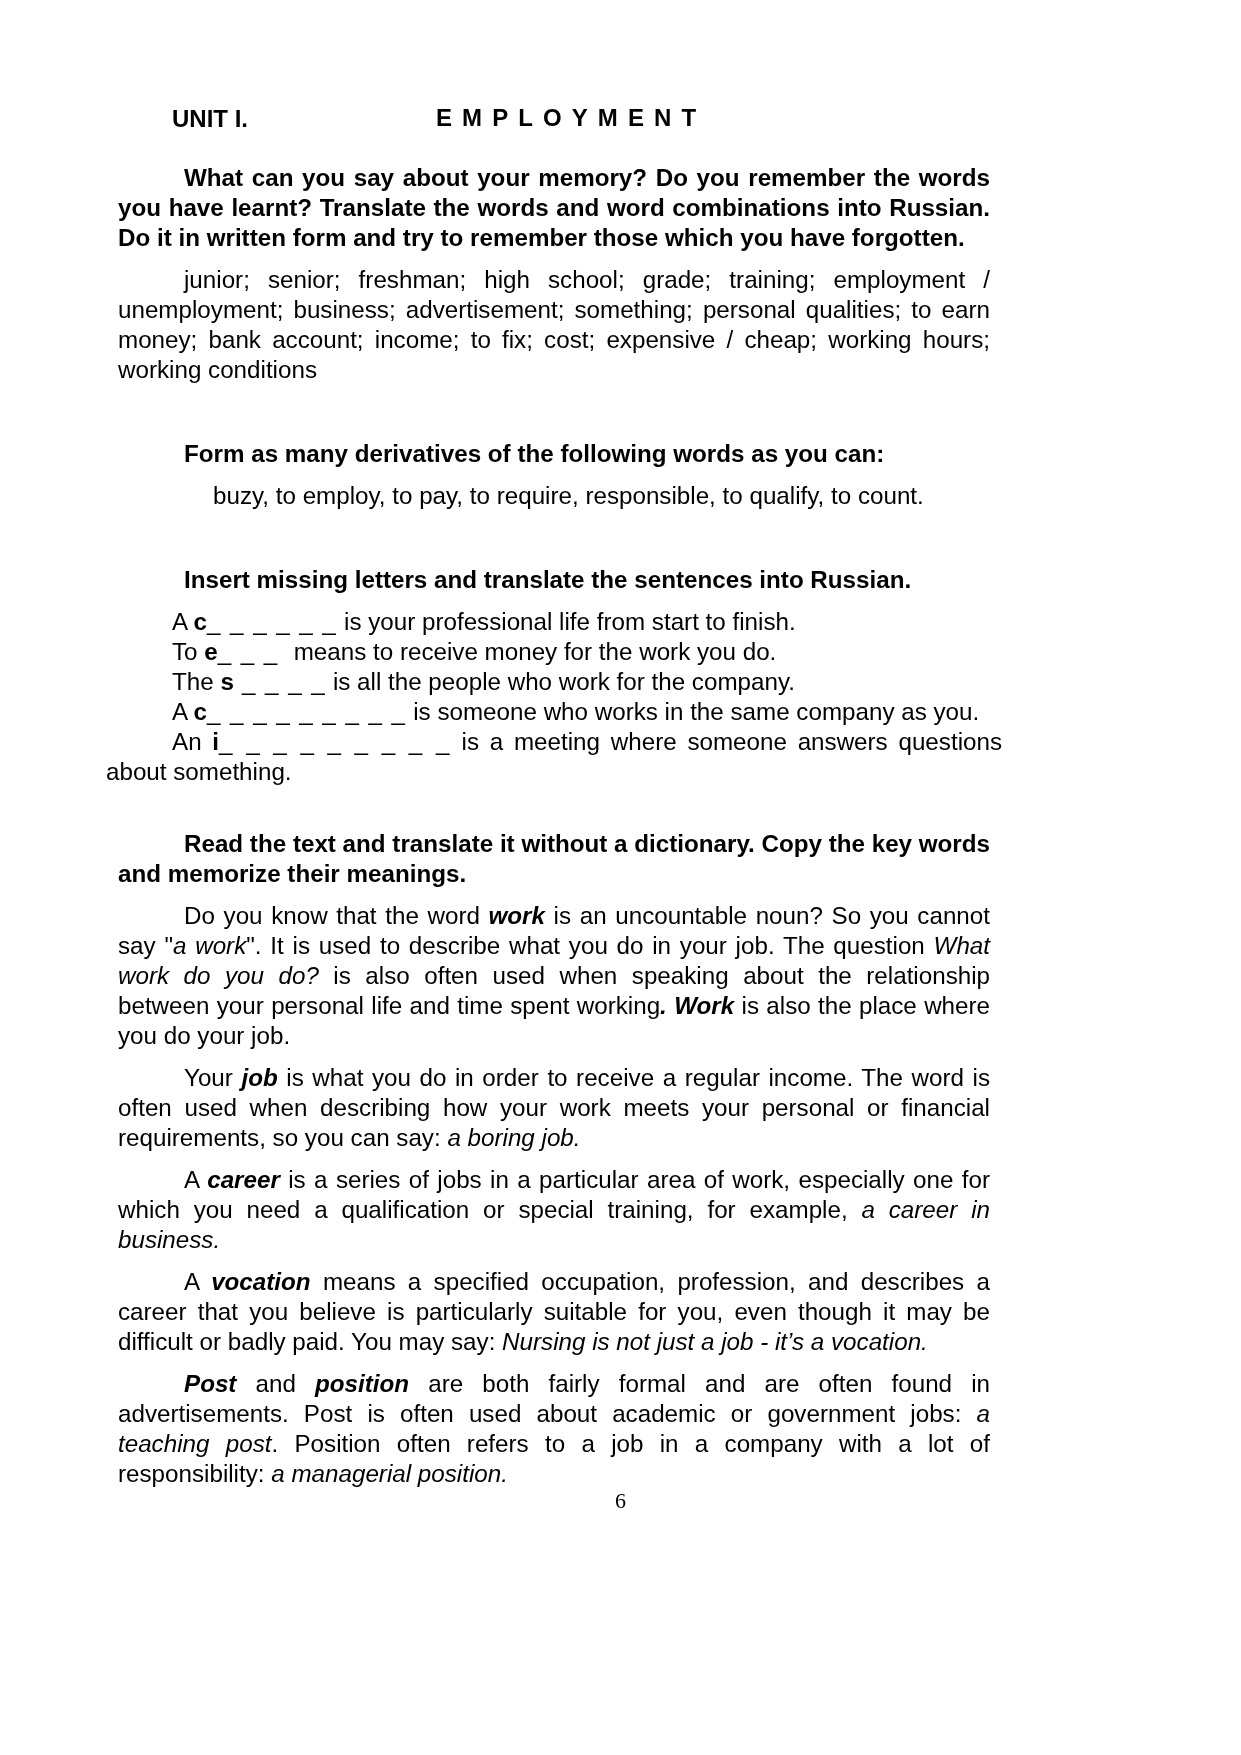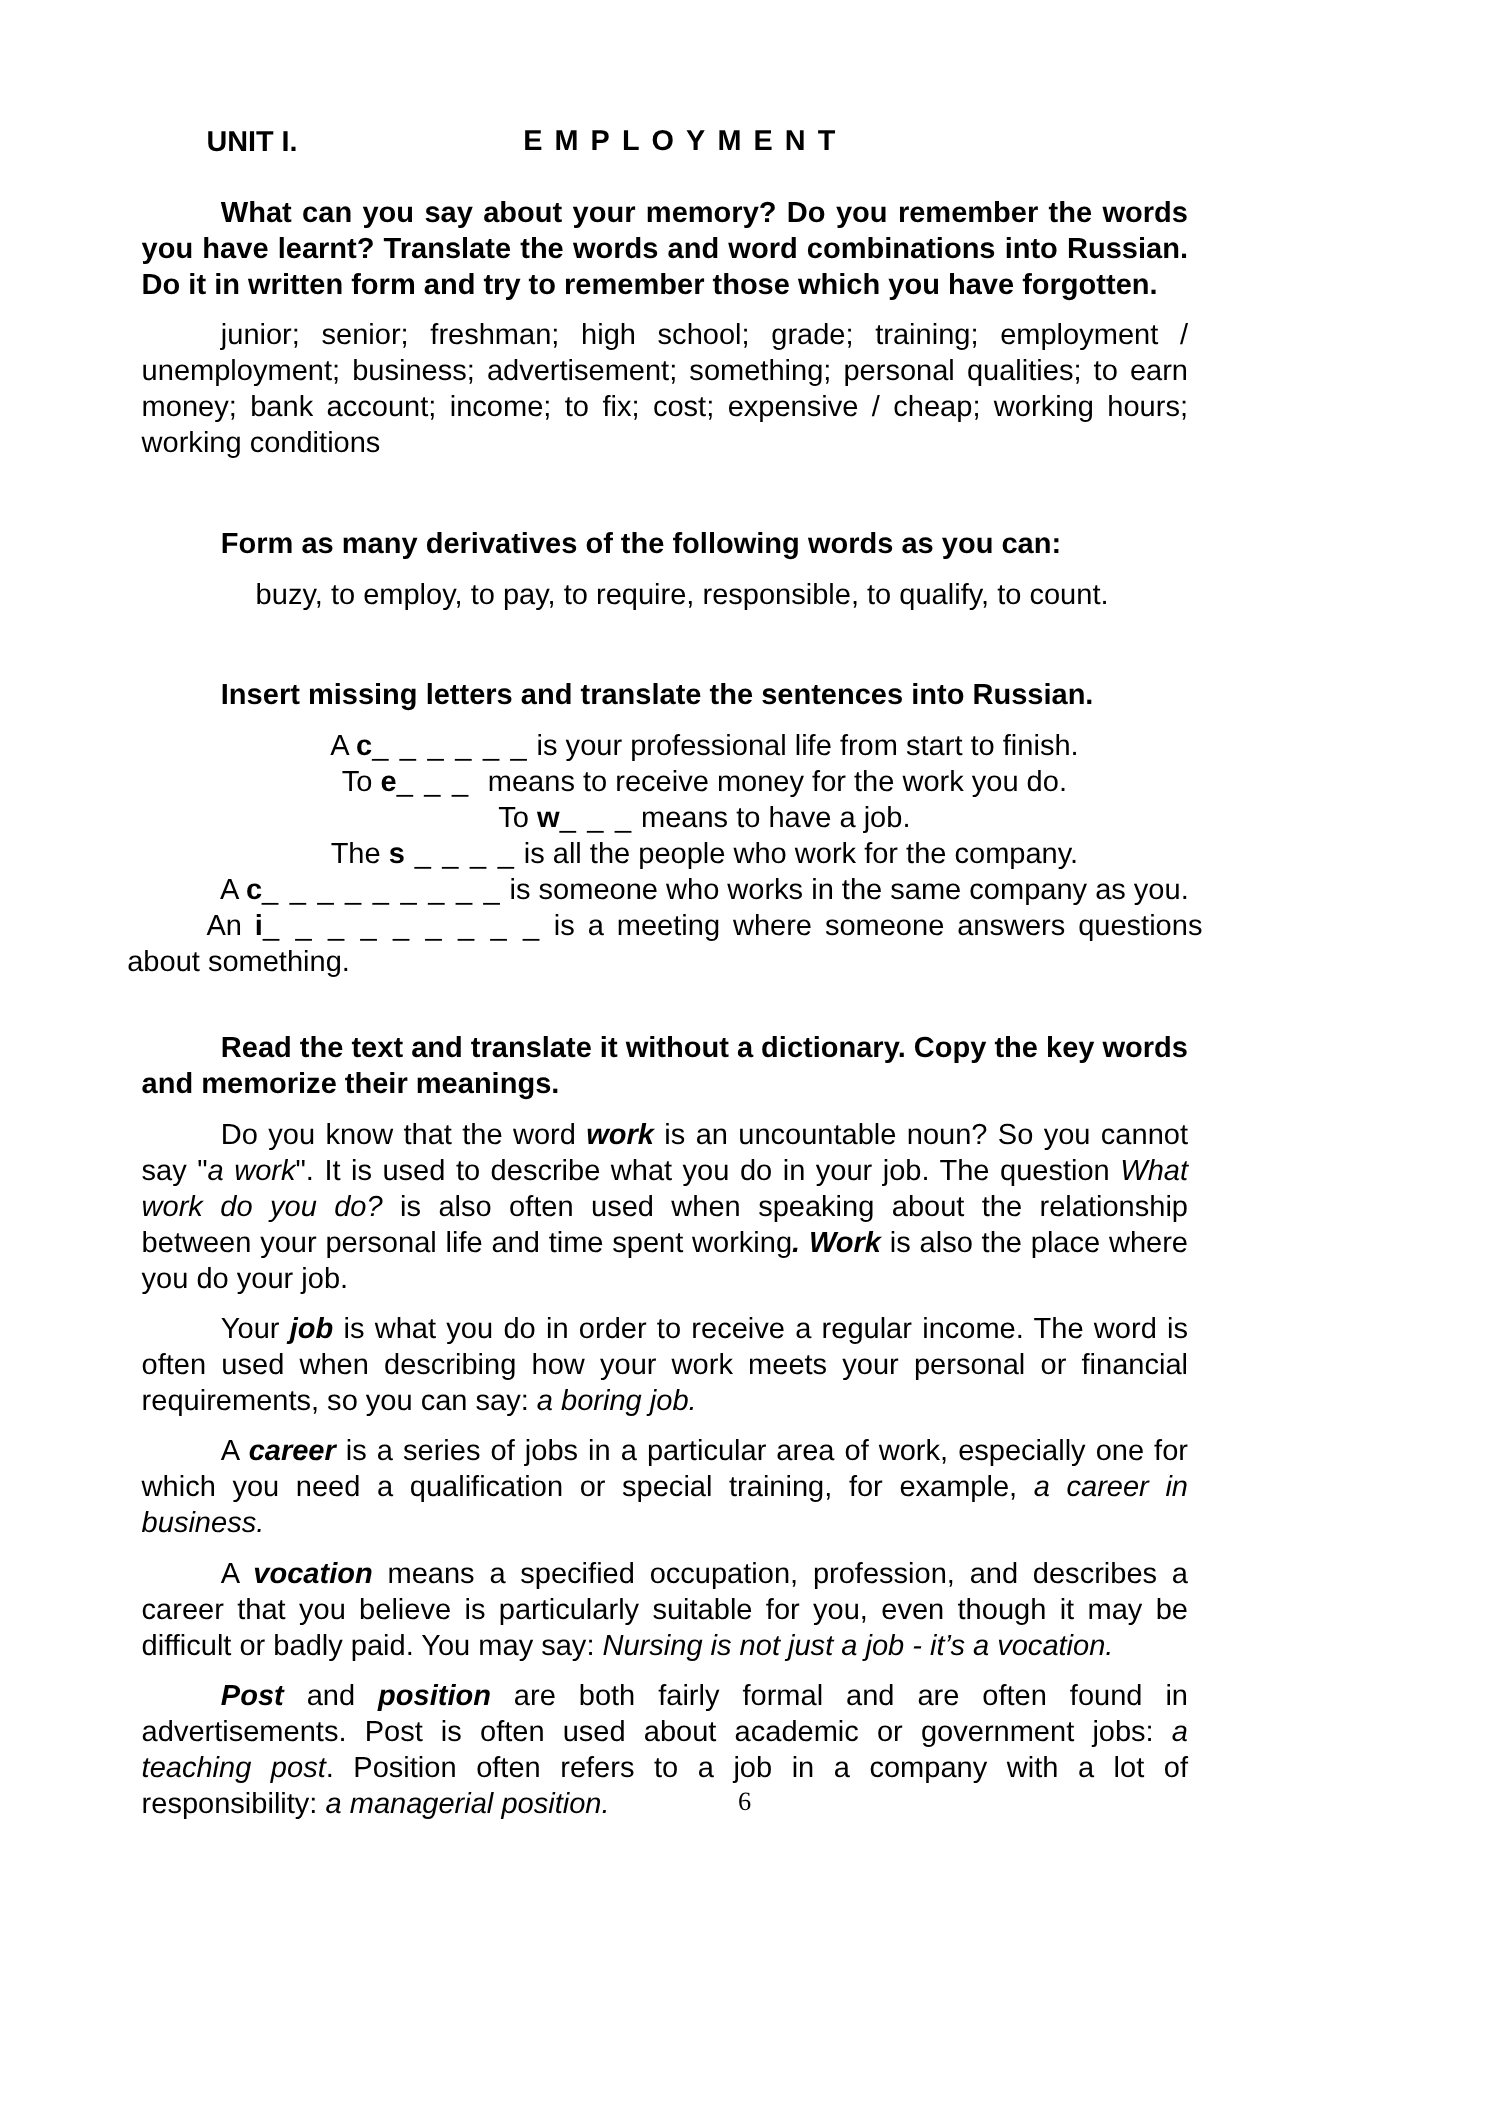--- a/index.html
+++ b/index.html
@@ -53,21 +53,21 @@
     text-indent: 0;
     padding-left: 95px;
   }
   .heading {
     font-weight: bold;
   }
   .gap { height: 30px; }
   .fill-line {
     margin: 0;
     padding-left: 66px;
-    text-align: center;
+    text-align: left;
   }
   .fill-line.justified {
     text-align: justify;
     text-align-last: left;
     padding-left: 0;
     text-indent: 66px;
   }
   .b { font-weight: bold; }
   .i { font-style: italic; }
   .bi { font-weight: bold; font-style: italic; }
@@ -104,21 +104,20 @@
     <p class="para last-left noindent-extra">buzy, to employ, to pay, to require, responsible, to qualify, to count.</p>
   </section>
 
   <div class="gap"></div>
 
   <section>
     <p class="para heading last-left">Insert missing letters and translate the sentences into Russian.</p>
     <div id="sentences">
         <p class="fill-line"><span>A </span><span class="b">c</span><span class="blank">_ _ _ _ _ _</span><span> is your professional life from start to finish.</span></p>
         <p class="fill-line"><span>To </span><span class="b">e</span><span class="blank">_ _ _ </span><span> means to receive money for the work you do.</span></p>
-        <p class="fill-line"><span>To </span><span class="b">w</span><span class="blank">_ _ _</span><span> means to have a job.</span></p>
         <p class="fill-line"><span>The </span><span class="b">s</span><span class="blank"> _ _ _ _</span><span> is all the people who work for the company.</span></p>
         <p class="fill-line"><span>A </span><span class="b">c</span><span class="blank">_ _ _ _ _ _ _ _ _</span><span> is someone who works in the same company as you.</span></p>
         <p class="fill-line justified"><span>An </span><span class="b">i</span><span class="blank">_ _ _ _ _ _ _ _ _</span><span> is a meeting where someone answers questions about something.</span></p>
       </div>
   </section>
 
   <div class="gap"></div>
 
   <section>
     <p class="para heading last-left">Read the text and translate it without a dictionary. Copy the key words and memorize their meanings.</p>

